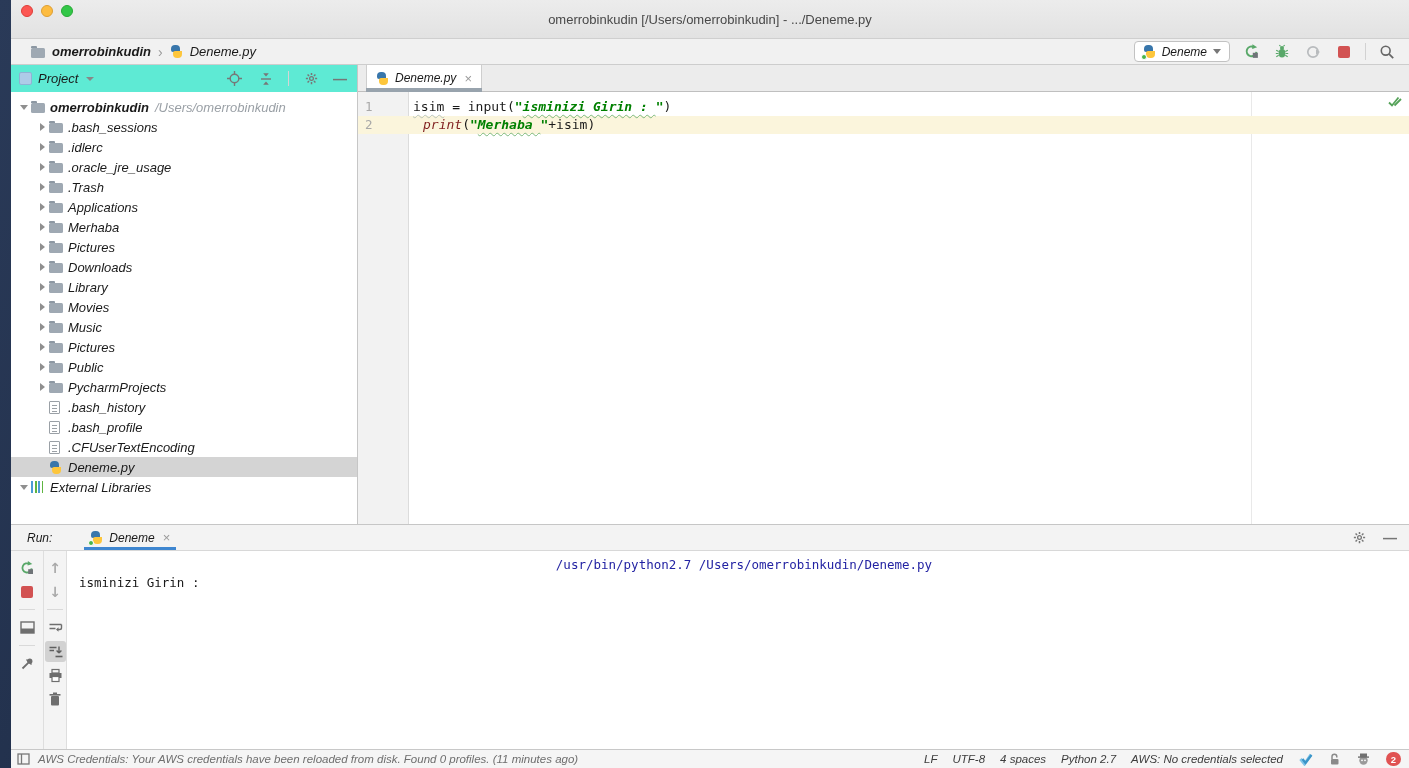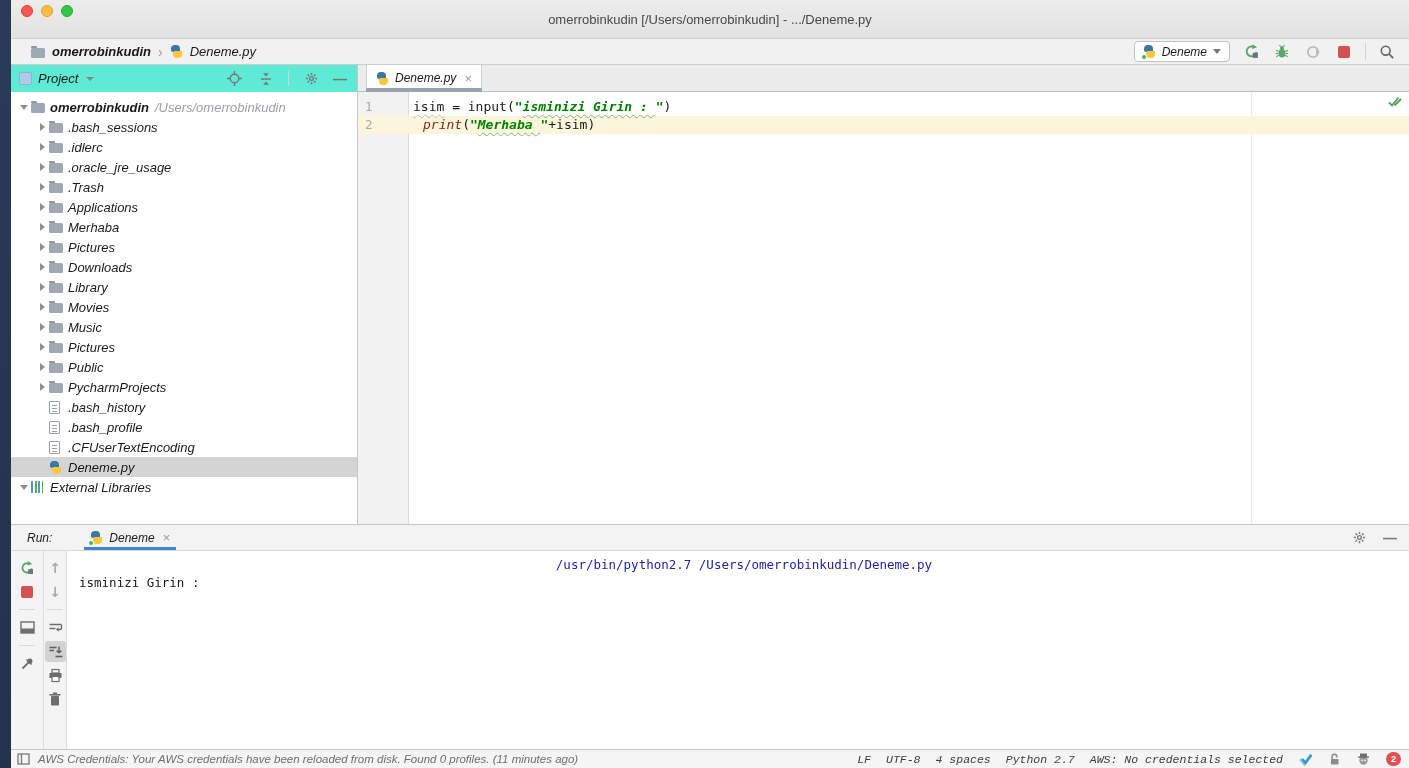--- a/index.html
+++ b/index.html
@@ -106,21 +106,21 @@
   .rb-btn.selected { background:#d2d2d2; }
   .rb-hr { width:16px; height:1px; background:#d9d9d9; margin:4px 0; }
   .arrow-char { color:#a9a9a9; font-size:14px; font-weight:bold; font-family:"DejaVu Sans", sans-serif; }
   .console { flex:1; padding:5px 0 0 12px; font-family:"DejaVu Sans Mono", monospace; font-size:12.5px; line-height:18px; background:#fff; }
   .console .sys { color:#2323a3;text-align:center; }
   .console .plain { color:#1a1a1a; }
 
   
   .statusbar { height:19px; flex:none; background:#f5f5f5; border-top:1px solid #c8c8c8; display:flex; align-items:center; padding:0 8px 0 6px; font-size:11.5px; color:#555; }
   .sb-msg { margin-left:8px; color:#6e6e6e; }
-  .sb-right { margin-left:auto; display:flex; align-items:center; gap:15px; color:#3c3c3c;font-family:Liberation Mono, monospace; }
+  .sb-right { margin-left:auto; display:flex; align-items:center; gap:15px; color:#3c3c3c; }
   .sb-badge { width:15px; height:14px; border-radius:8px; background:#e05252; color:#fff; font-size:9.5px; font-weight:bold; display:flex; align-items:center; justify-content:center; font-style:normal; }
 
   svg { display:block; }
 </style>
 </head>
 <body>
 
 <div id="app">
   <div class="window">
 

